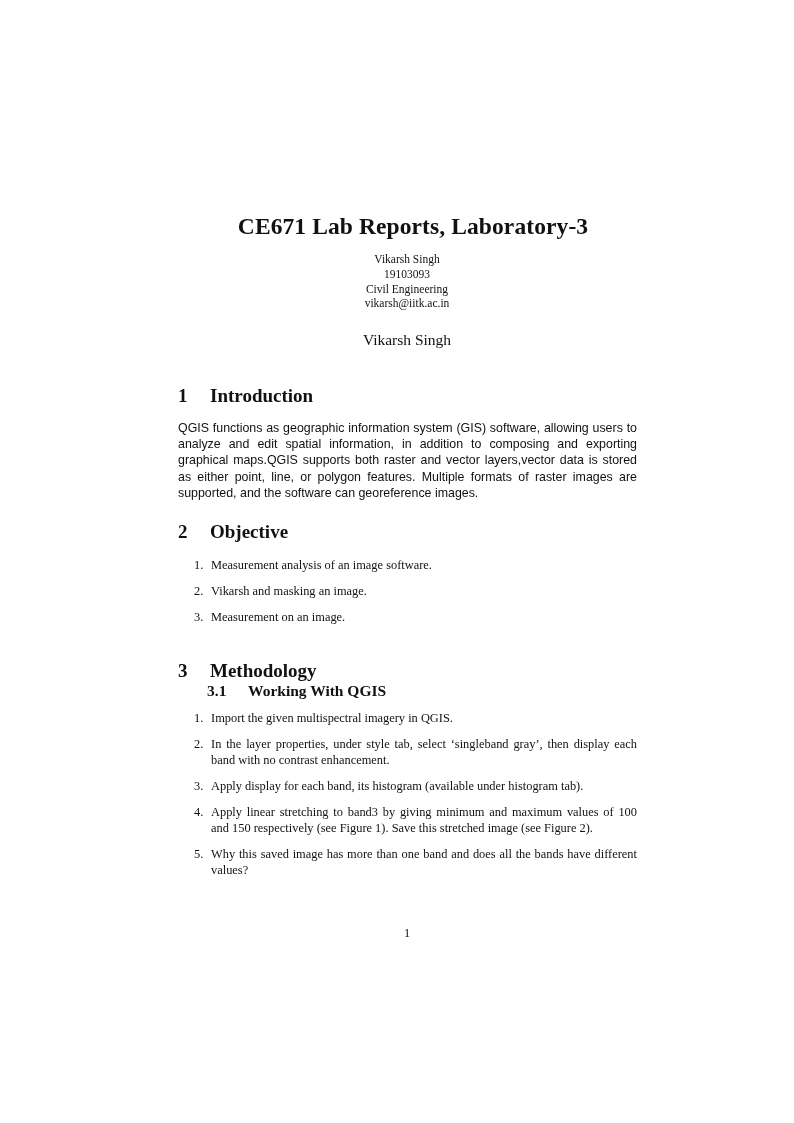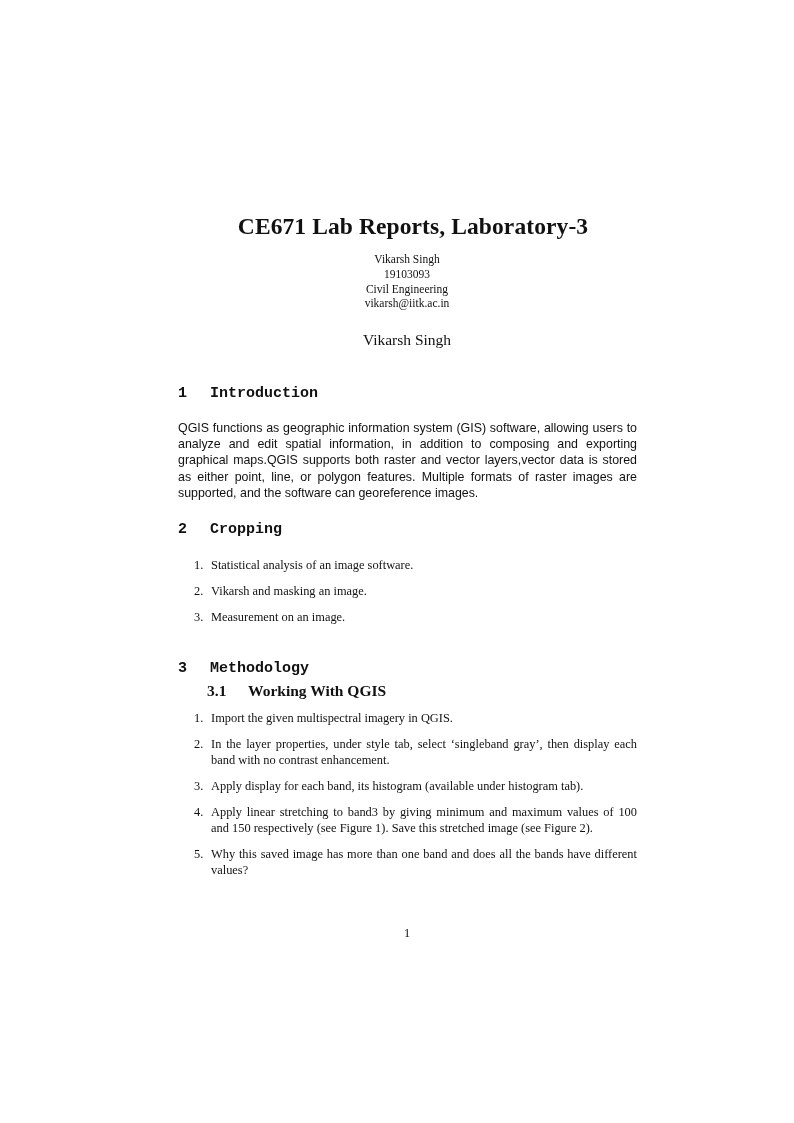--- a/index.html
+++ b/index.html
@@ -2,21 +2,21 @@
 <html><head>
 <meta charset="utf-8">
 <style>
   html,body{margin:0;padding:0;background:#fff;}
   body{width:794px;height:1123px;position:relative;font-family:"DejaVu Serif","Liberation Serif",serif;color:#111;overflow:hidden;}
   .page{position:absolute;left:0;top:0;width:706px;height:1123px;}
   .abs{position:absolute;}
   .title{left:0;width:826px;top:213px;text-align:center;font-size:23.5px;font-weight:bold;font-family:"Liberation Serif",serif;letter-spacing:0.1px;}
   .authorblock{left:0;width:814px;top:252px;text-align:center;font-size:11.5px;line-height:14.8px;font-family:"Liberation Serif",serif;}
   .author2{left:0;width:814px;top:331px;text-align:center;font-size:15.5px;font-family:"Liberation Serif",serif;}
-  .h1{left:178px;font-size:15px;font-weight:bold;font-family:Liberation Mono, monospace;}
+  .h1{left:178px;font-size:19px;font-weight:bold;font-family:Liberation Serif, serif;}
   .h1 .num{display:inline-block;width:32px;}
   .h2{left:178px;font-size:15.5px;font-weight:bold;font-family:"Liberation Serif",serif;margin-left:29px;}
   .h2 .num{display:inline-block;width:41px;}
   .para{left:178px;width:459px;font-size:12.4px;line-height:16.2px;text-align:justify;font-family:Liberation Sans, sans-serif;}
   .list{left:178px;width:459px;margin:0;padding:0;list-style:none;font-family:"Liberation Serif",serif;font-size:12.4px;line-height:16px;}
   .list li{position:relative;padding-left:33px;text-align:justify;}
   .list li .n{position:absolute;left:16px;top:0;}
   .pagenum{left:0;width:814px;top:926px;text-align:center;font-size:12.4px;font-family:"Liberation Serif",serif;}
 </style>
 </head>
@@ -34,24 +34,24 @@
   </div>
 
   <div class="abs author2">Vikarsh Singh</div>
 
   <div class="abs h1" style="top:385px;">
     <span class="num">1</span><span>Introduction</span>
   </div>
   <div class="abs para" style="top:420px;">QGIS functions as geographic information system (GIS) software, allowing users to analyze and edit spatial information, in addition to composing and exporting graphical maps.QGIS supports both raster and vector layers,vector data is stored as either point, line, or polygon features. Multiple formats of raster images are supported, and the software can georeference images.</div>
 
   <div class="abs h1" style="top:521px;">
-    <span class="num">2</span><span>Cropping</span>
+    <span class="num">2</span><span>Objective</span>
   </div>
   <ul class="abs list" style="top:557px;">
-    <li><span class="n">1.</span><span>Statistical analysis of an image software.</span></li>
+    <li><span class="n">1.</span><span>Measurement analysis of an image software.</span></li>
     <li style="margin-top:10px;"><span class="n">2.</span><span>Vikarsh and masking an image.</span></li>
     <li style="margin-top:10px;"><span class="n">3.</span><span>Measurement on an image.</span></li>
   </ul>
 
   <div class="abs h1" style="top:660px;">
     <span class="num">3</span><span>Methodology</span>
   </div>
   <div class="abs h2" style="top:682px;">
     <span class="num">3.1</span><span>Working With QGIS</span>
   </div>

